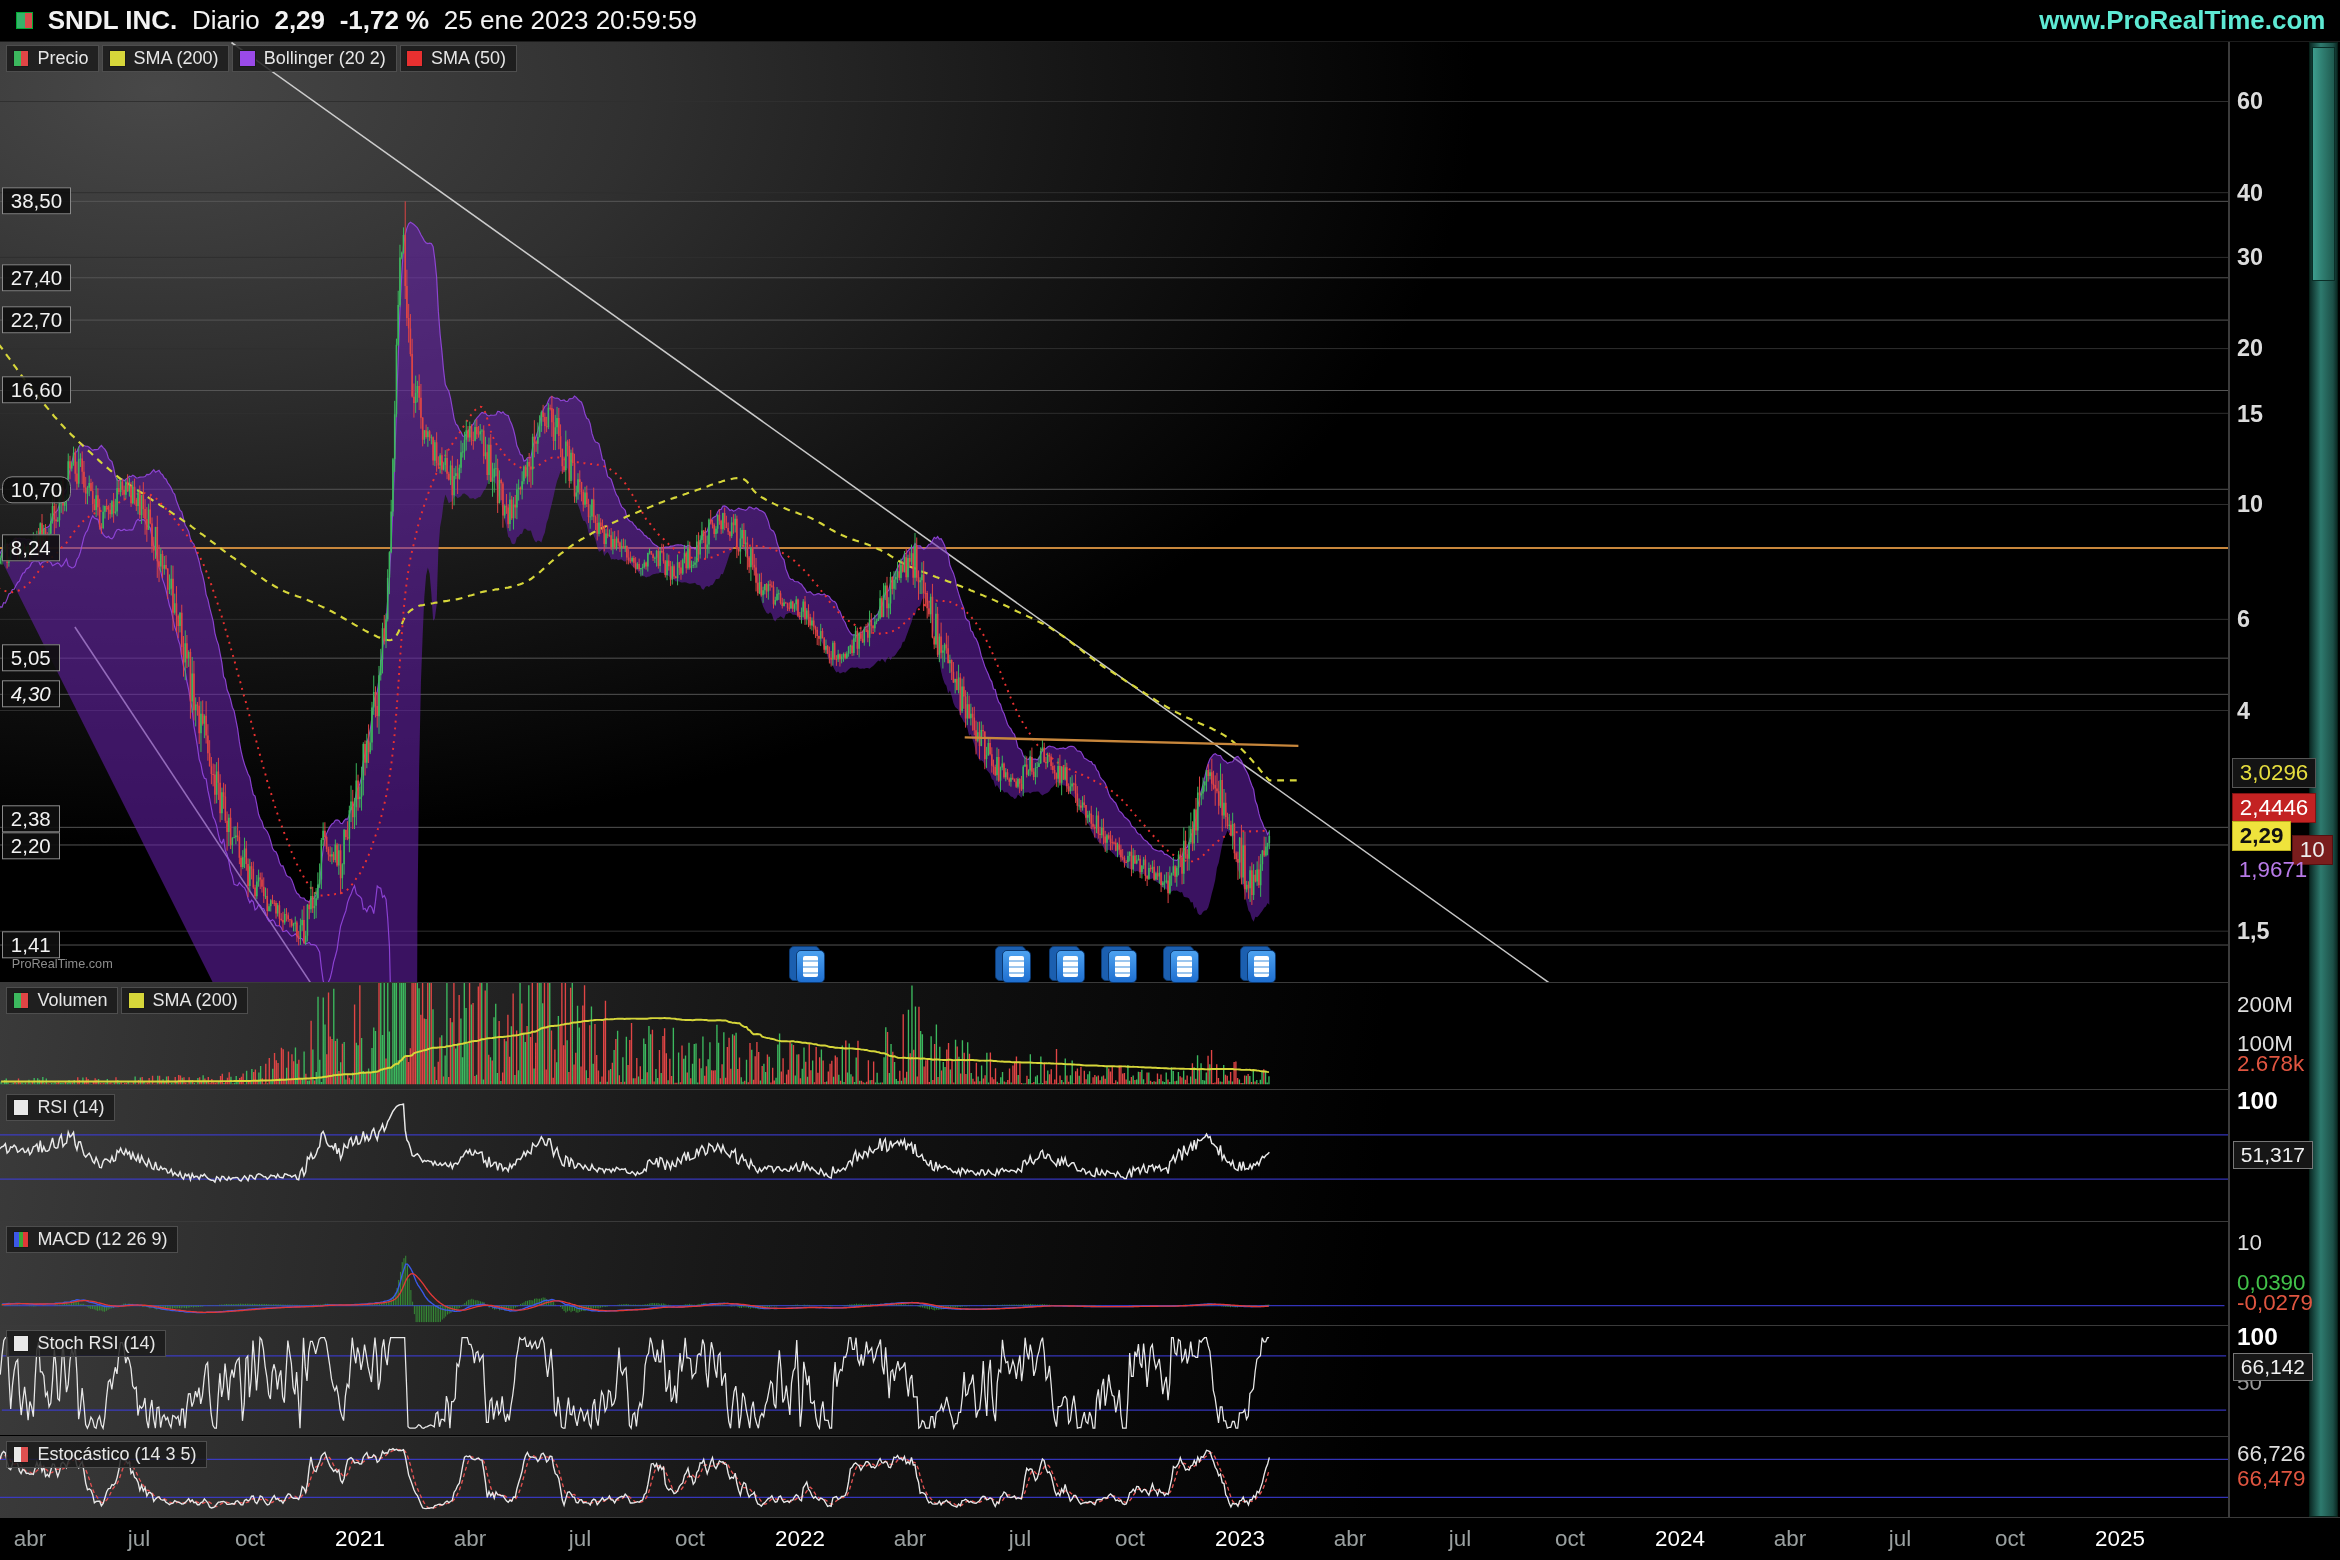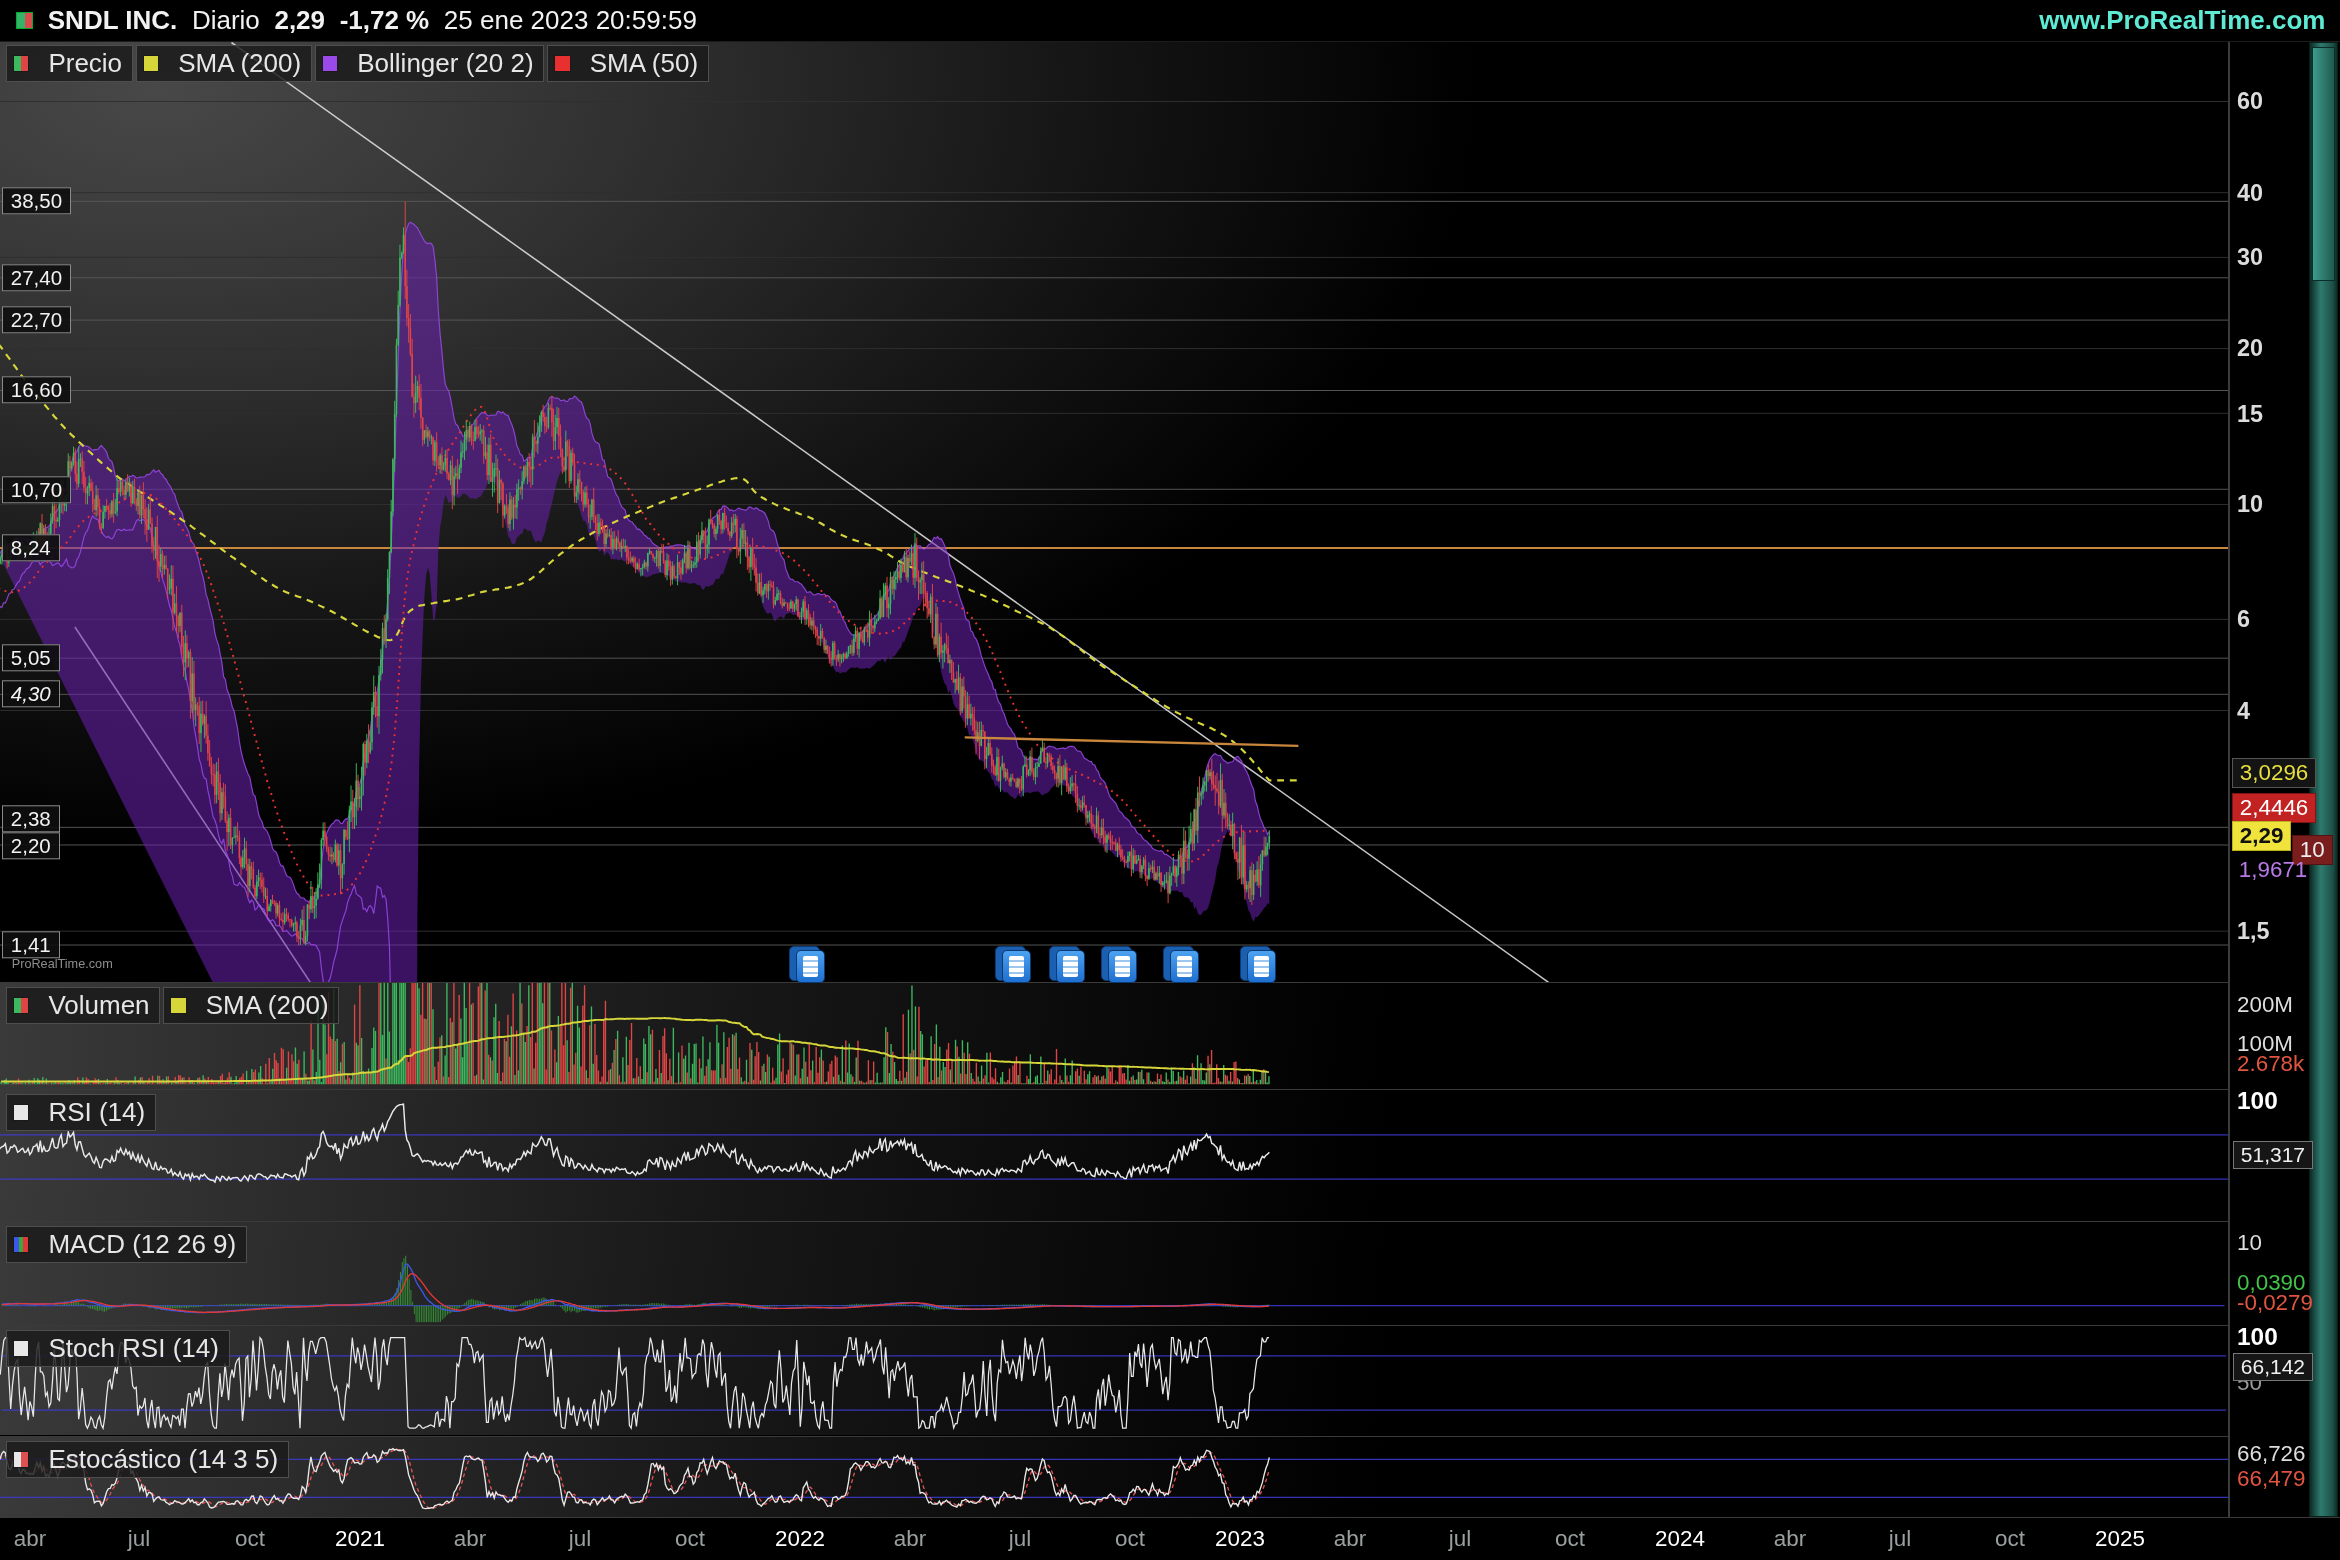--- a/index.html
+++ b/index.html
@@ -26,22 +26,22 @@
   #p-macd{top:1221px;height:104px}
   #p-srsi{top:1325px;height:110px}
   #p-st{top:1436px;height:81px}
   #p-vol,#p-rsi,#p-macd,#p-srsi,#p-st{
     background:linear-gradient(97deg,#3a3a3a 0%,#181818 32%,#000 62%);
     border-top:1px solid #3a3a3a}
   .panel svg{position:absolute;top:0;left:0}
 
   
   .legend{position:absolute;display:flex;gap:2.9px;z-index:7}
-  .litem{display:flex;align-items:center;gap:19px;background:rgba(26,26,26,.82);
-    border:1px solid #4e4e4e;padding:2px 9.8px 2px 5.9px;font-size:26px;color:#e6e6e6;white-space:nowrap}
+  .litem{display:flex;align-items:center;gap:8px;background:rgba(26,26,26,.82);
+    border:1px solid #4e4e4e;padding:2px 9.8px 2px 5.9px;font-size:18px;color:#e6e6e6;white-space:nowrap}
   .sw{width:16.6px;height:16.6px;display:inline-block;border:1px solid #1a1a1a;background:#888}
 
   
   #overlay{position:absolute;inset:0;z-index:10}
   .lvl{position:absolute;left:2px;transform:translateY(-50%);background:rgba(14,14,14,.9);
     border:1px solid #8a8a8a;color:#f2f2f2;font-size:20.5px;padding:1px 7.8px;line-height:23.4px}
   .rtick{position:absolute;left:2237px;color:#dcdcdc;font-size:23.4px;font-weight:600;
     transform:translateY(-50%)}
   .rsmall{position:absolute;left:2237px;font-size:22.4px;transform:translateY(-50%)}
   .badge{position:absolute;left:2232px;font-size:22.4px;padding:1px 6.8px;transform:translateY(-50%);
@@ -236,21 +236,21 @@
 <div id="ax-divider"></div>
 <div id="v-scrollbar">
     <div class="thumb"></div>
   </div>
 
 <div id="overlay">
     <div class="lvl" style="top: 201px;">38,50</div>
     <div class="lvl" style="top: 278px;">27,40</div>
     <div class="lvl" style="top: 320px;">22,70</div>
     <div class="lvl" style="top: 390px;">16,60</div>
-    <div class="lvl" style="top: 490px;">10,70</div>
+    <div class="lvl" style="top: 490px; border-radius: 10px;">10,70</div>
     <div class="lvl" style="top: 548px;">8,24</div>
     <div class="lvl" style="top: 658px;">5,05</div>
     <div class="lvl" style="top: 694px; font-style: italic;">4,30</div>
     <div class="lvl" style="top: 819px;">2,38</div>
     <div class="lvl" style="top: 846px;">2,20</div>
     <div class="lvl" style="top: 945px;">1,41</div>
     <div class="rtick" style="top: 101px;">60</div>
     <div class="rtick" style="top: 193px;">40</div>
     <div class="rtick" style="top: 257px;">30</div>
     <div class="rtick" style="top: 348px;">20</div>

